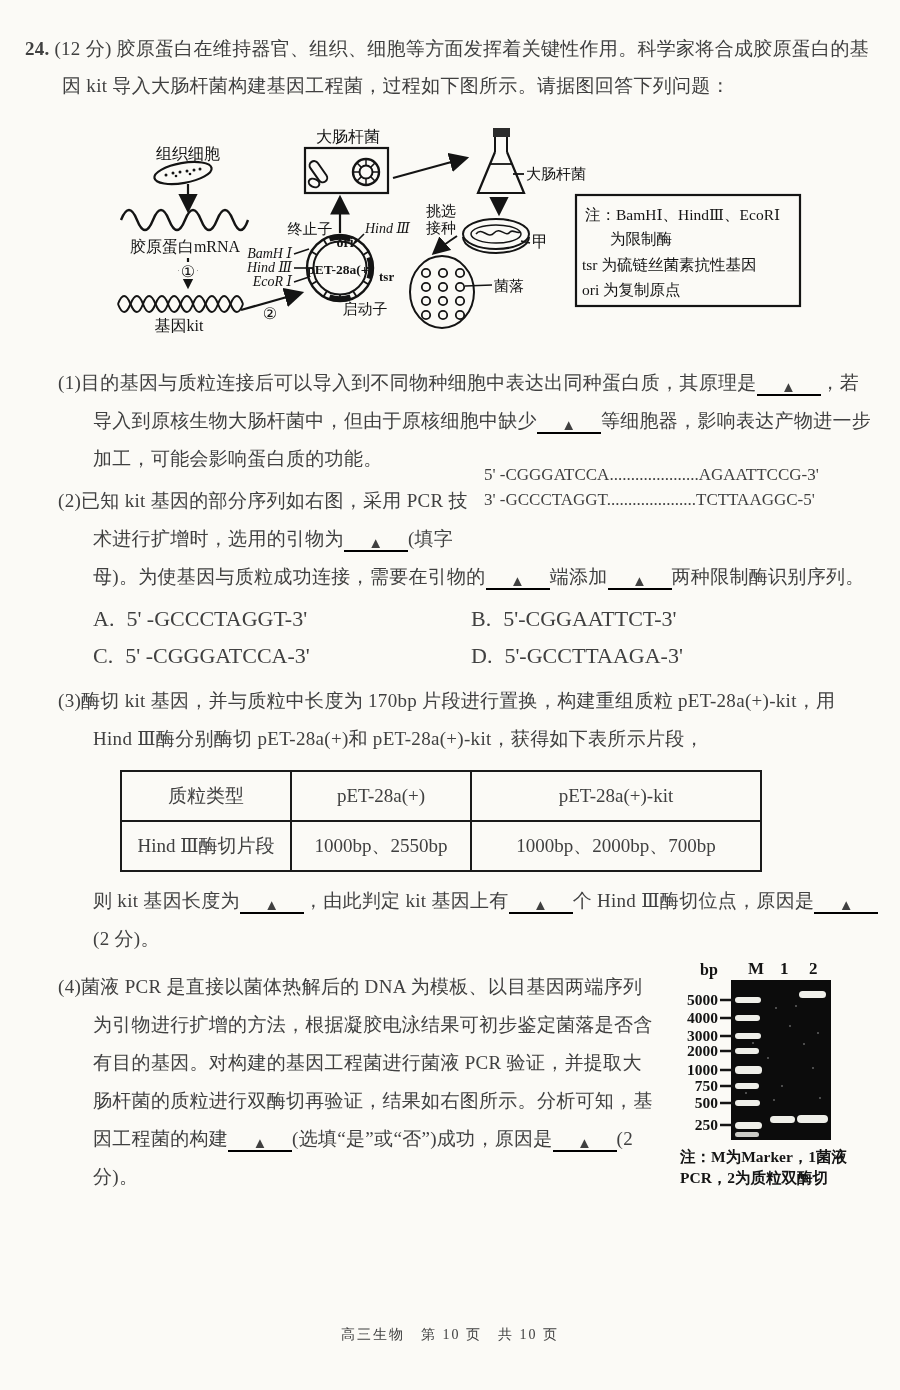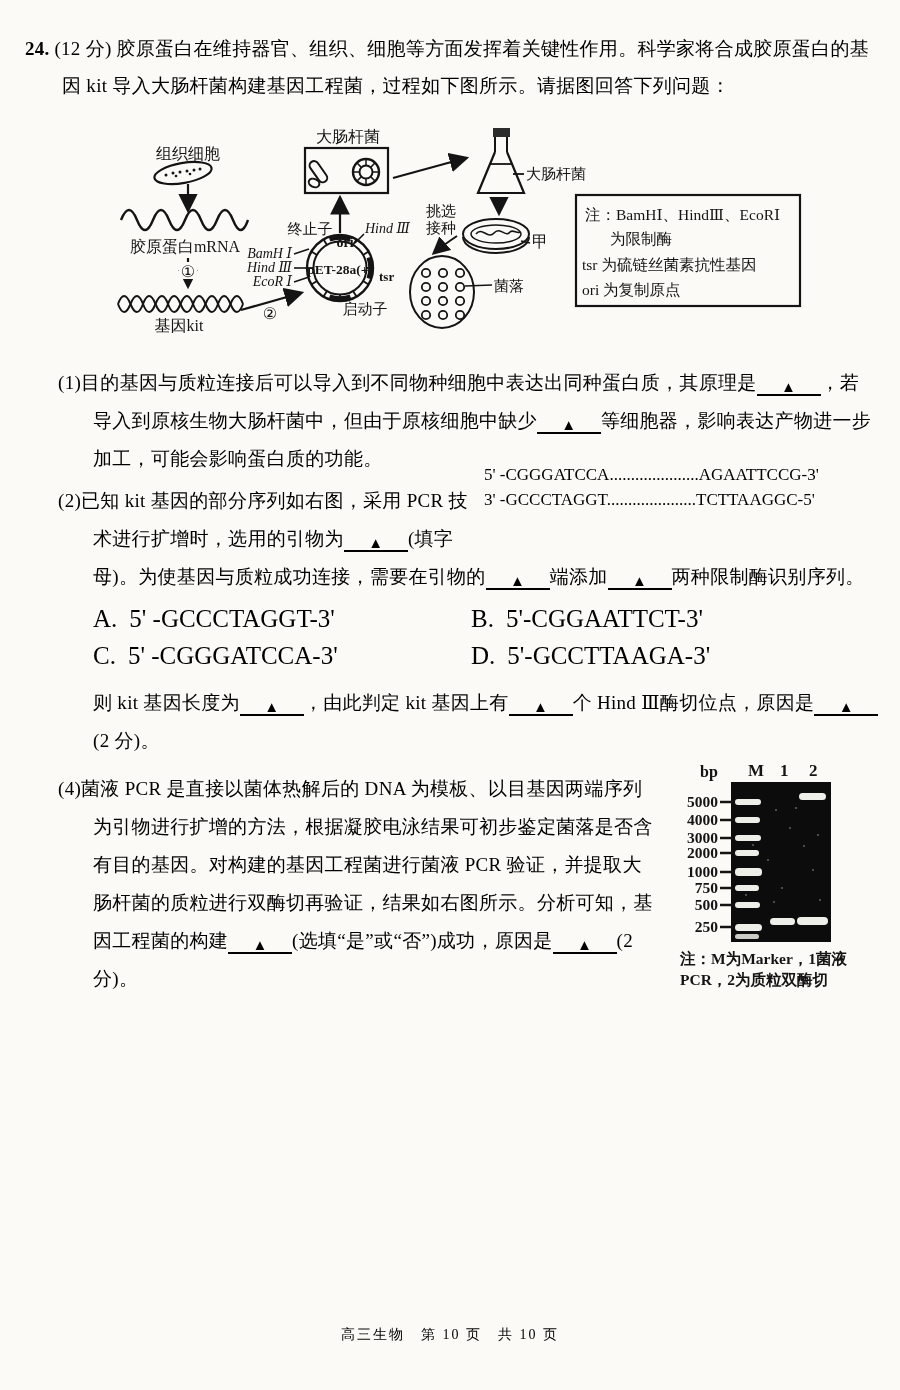--- a/index.html
+++ b/index.html
@@ -1,33 +1,33 @@
 <!DOCTYPE html>
 <html><head>
 <meta charset="utf-8">
 <style>
   html,body{margin:0;padding:0;background:#e9e7e2;}
   .page{position:relative;width:900px;height:1390px;margin:0 auto;background:#fbfaf6;
-        font-family:"Liberation Serif","DejaVu Serif",serif;color:#000000;overflow:hidden;}
+        font-family:"Liberation Serif","DejaVu Serif",serif;color:#404040;overflow:hidden;}
   .intro{margin:30px 22px 0 25px;padding-left:37px;text-indent:-37px;
          font-size:19px;line-height:37px;}
   .intro span{letter-spacing:.3px;}
   .diagram{position:relative;height:232px;margin-top:12px;}
   .diagram svg{position:absolute;left:108px;top:0;}
   .q{margin:0 24px 0 25px;padding-left:68px;text-indent:-35px;
      font-size:19px;line-height:38px;letter-spacing:.3px;}
   .q1{margin-top:16px;}
   .q2{margin-top:4px;}
   .q4{margin-right:242px;}
   .bl{display:inline-block;min-width:64px;border-bottom:2px solid #000;
       text-align:center;text-indent:0;vertical-align:-2px;line-height:16px;}
   .bl span{font-size:15px;position:relative;top:1px;}
   .seqblock{float:right;width:392px;height:84px;margin-top:-20px;text-indent:0;
             font-size:17px;line-height:25px;letter-spacing:0;}
-  .opts{margin:4px 0 0 93px;font-size:25px;line-height:37px;}
+  .opts{margin:4px 0 0 93px;font-size:22px;line-height:37px;}
   .opt{display:inline-block;width:378px;}
   .opt .lbl{margin-right:12px;}
   .q3{margin-top:8px;}
   .tbl{border-collapse:collapse;margin:12px 0 0 120px;font-size:19px;}
   .tbl td{border:2px solid #1a1a1a;height:48px;text-align:center;padding:0 6px;}
   .q3b{margin:10px 20px 0 93px;font-size:19px;line-height:38px;letter-spacing:.3px;}
   .q4wrap{position:relative;margin-top:10px;}
   .gelfig{position:absolute;left:678px;top:-20px;text-align:center;}
   .footer{position:absolute;top:1326px;left:0;width:100%;text-align:center;
           font-size:14px;letter-spacing:2px;}
@@ -183,21 +183,41 @@
 
   <p class="q q1"><span>(1)目的基因与质粒连接后可以导入到不同物种细胞中表达出同种蛋白质，其原理是</span><span class="bl"><span>▲</span></span><span>，若导入到原核生物大肠杆菌中，但由于原核细胞中缺少</span><span class="bl"><span>▲</span></span><span>等细胞器，影响表达产物进一步加工，可能会影响蛋白质的功能。</span></p>
 
   <p class="q q2"><span class="seqblock"><span>5' -CGGGATCCA.....................AGAATTCCG-3'</span><br><span>3' -GCCCTAGGT.....................TCTTAAGGC-5'</span></span><span>(2)已知 kit 基因的部分序列如右图，采用 PCR 技术进行扩增时，选用的引物为</span><span class="bl"><span>▲</span></span><span>(填字母)。为使基因与质粒成功连接，需要在引物的</span><span class="bl"><span>▲</span></span><span>端添加</span><span class="bl"><span>▲</span></span><span>两种限制酶识别序列。</span></p>
 
   <div class="opts">
     <div class="opt-row"><span class="opt"><span class="lbl">A.</span><span>5' -GCCCTAGGT-3'</span></span><span class="opt"><span class="lbl">B.</span><span>5'-CGGAATTCT-3'</span></span></div>
     <div class="opt-row"><span class="opt"><span class="lbl">C.</span><span>5' -CGGGATCCA-3'</span></span><span class="opt"><span class="lbl">D.</span><span>5'-GCCTTAAGA-3'</span></span></div>
   </div>
 
-
+  <p class="q q3"><span>(3)酶切 kit 基因，并与质粒中长度为 170bp 片段进行置换，构建重组质粒 pET-28a(+)-kit，用 Hind Ⅲ酶分别酶切 pET-28a(+)和 pET-28a(+)-kit，获得如下表所示片段，</span></p>
+
+  <table class="tbl">
+    <colgroup>
+        <col style="width:170px">
+        <col style="width:180px">
+        <col style="width:290px">
+      </colgroup>
+    <tbody>
+        <tr>
+      <td>质粒类型</td>
+      <td>pET-28a(+)</td>
+      <td>pET-28a(+)-kit</td>
+    </tr>
+    <tr>
+      <td>Hind Ⅲ酶切片段</td>
+      <td>1000bp、2550bp</td>
+      <td>1000bp、2000bp、700bp</td>
+    </tr>
+  </tbody>
+    </table>
 
   <p class="q3b"><span>则 kit 基因长度为</span><span class="bl"><span>▲</span></span><span>，由此判定 kit 基因上有</span><span class="bl"><span>▲</span></span><span>个 Hind Ⅲ酶切位点，原因是</span><span class="bl"><span>▲</span></span><span>(2 分)。</span></p>
 
   <div class="q4wrap">
     <p class="q q4"><span>(4)菌液 PCR 是直接以菌体热解后的 DNA 为模板、以目基因两端序列为引物进行扩增的方法，根据凝胶电泳结果可初步鉴定菌落是否含有目的基因。对构建的基因工程菌进行菌液 PCR 验证，并提取大肠杆菌的质粒进行双酶切再验证，结果如右图所示。分析可知，基因工程菌的构建</span><span class="bl"><span>▲</span></span><span>(选填“是”或“否”)成功，原因是</span><span class="bl"><span>▲</span></span><span>(2 分)。</span></p>
 
     <div class="gelfig">
       <svg width="218" height="258" viewBox="0 0 218 258">
         <text x="22" y="27" font-size="16" font-weight="bold">bp</text>
         <text x="70" y="26" font-size="17" font-weight="bold">M</text>

